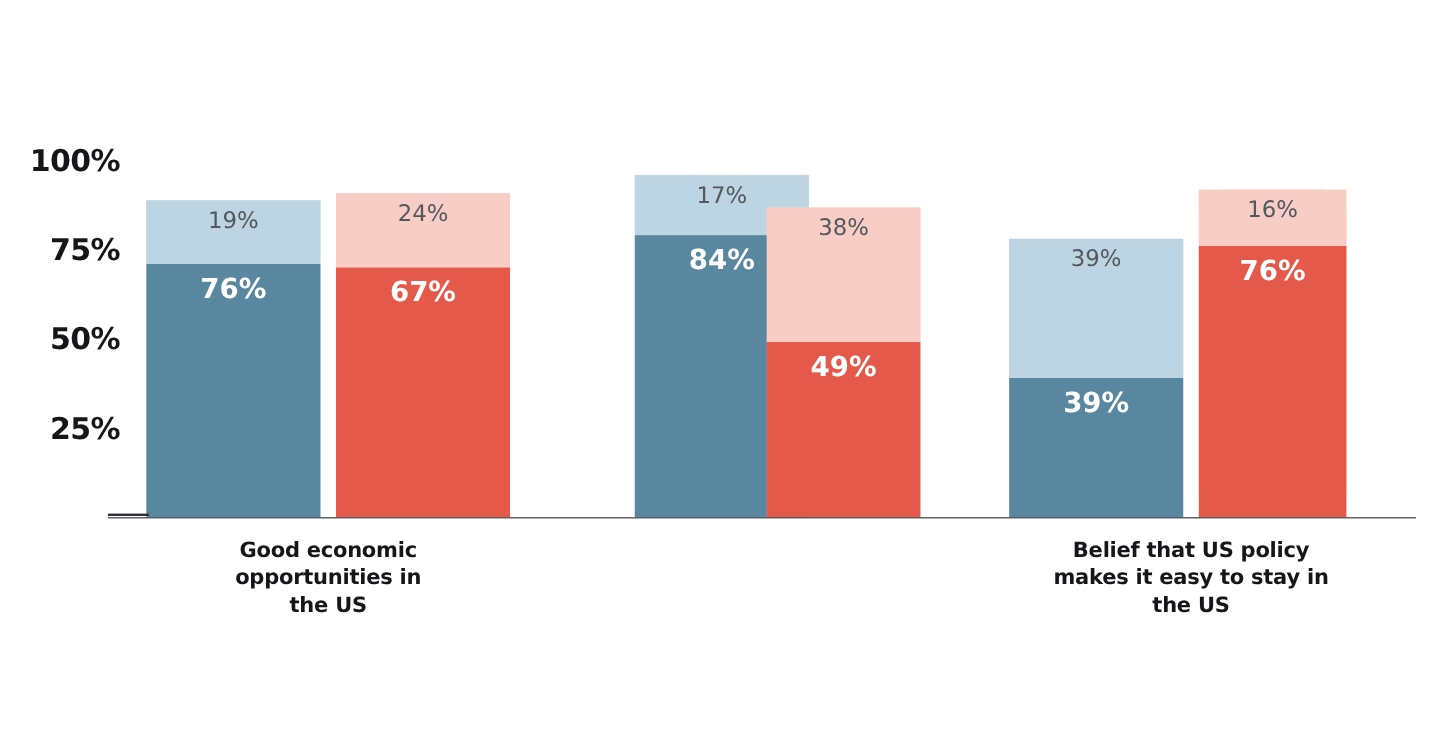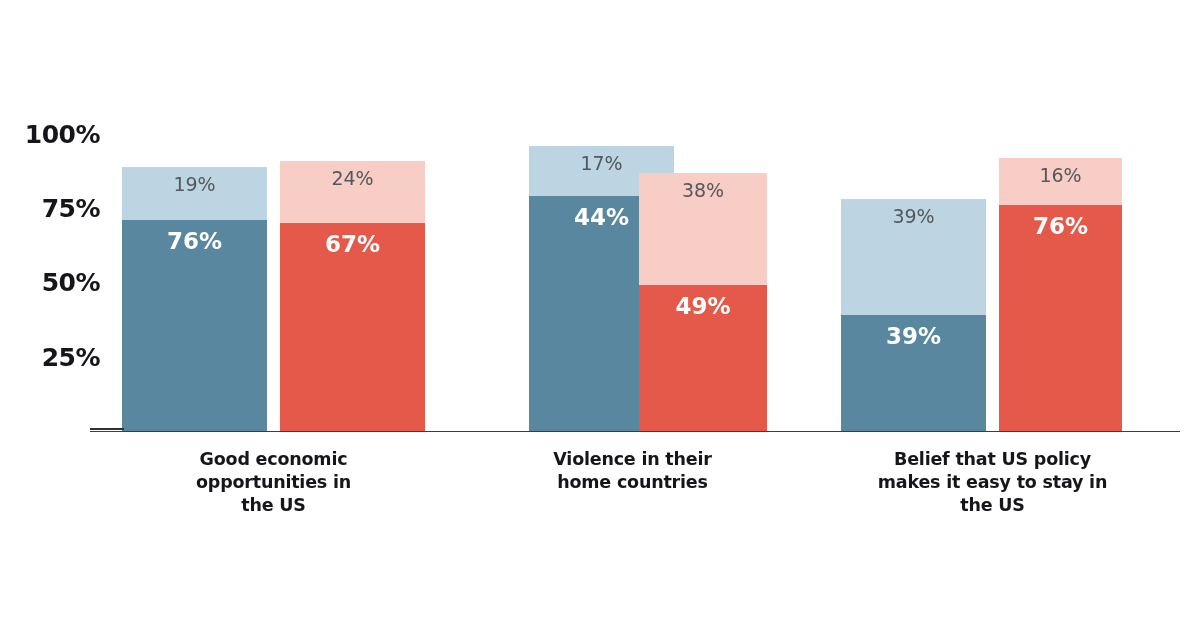--- a/index.html
+++ b/index.html
@@ -151,21 +151,21 @@
       <div class="seg dark" style="height:236px; background:#e4594a;">
         <span class="seg-label">67%</span>
       </div>
     </div>
 
     <div class="bar" style="left:481px; width:145px; height:285.3px; background:#bdd5e2;margin-left:48px;">
       <div class="seg light" style="height:50.5px; background:#bdd5e2;">
         <span class="seg-label">17%</span>
       </div>
       <div class="seg dark" style="height:234.8px; background:#5a87a0;">
-        <span class="seg-label">44%</span>
+        <span class="seg-label">84%</span>
       </div>
     </div>
 
     <div class="bar" style="left:639px; width:128px; height:258.5px; background:#f7cdc6;">
       <div class="seg light" style="height:112.9px; background:#f7cdc6;">
         <span class="seg-label">38%</span>
       </div>
       <div class="seg dark" style="height:145.6px; background:#e4594a;">
         <span class="seg-label">49%</span>
       </div>
@@ -193,24 +193,20 @@
 
   <div class="baseline"></div>
   <div class="baseline-stub"></div>
 
   <div class="cat-label" style="left:122px; width:303px;">
     <div>Good economic</div>
     <div>opportunities in</div>
     <div>the US</div>
   </div>
 
-  <div class="cat-label" style="left:481px; width:303px;">
-    <div>Violence in their</div>
-    <div>home countries</div>
-  </div>
 
   <div class="cat-label" style="left:841px; width:303px;">
     <div>Belief that US policy</div>
     <div>makes it easy to stay in</div>
     <div>the US</div>
   </div>
 
 </div>
 
 </body></html>

